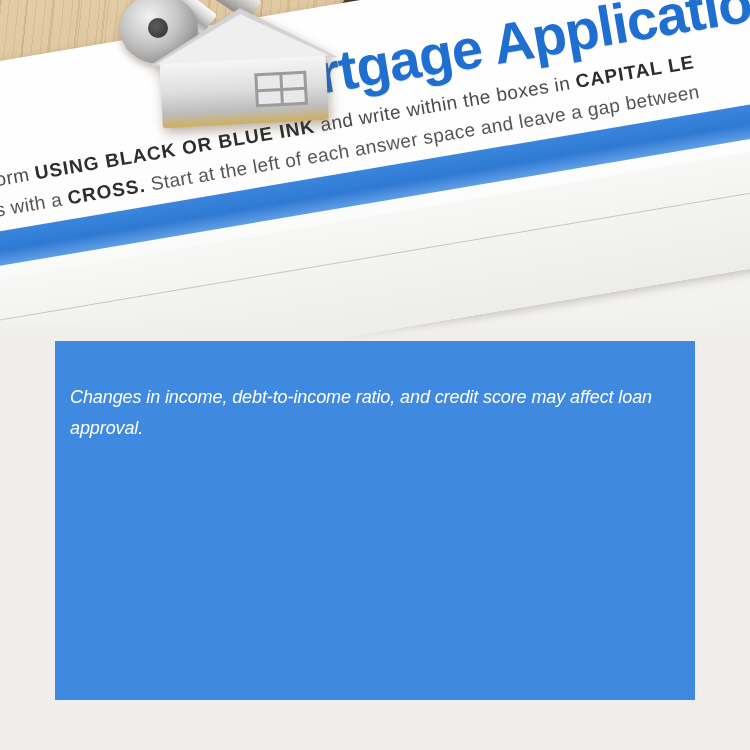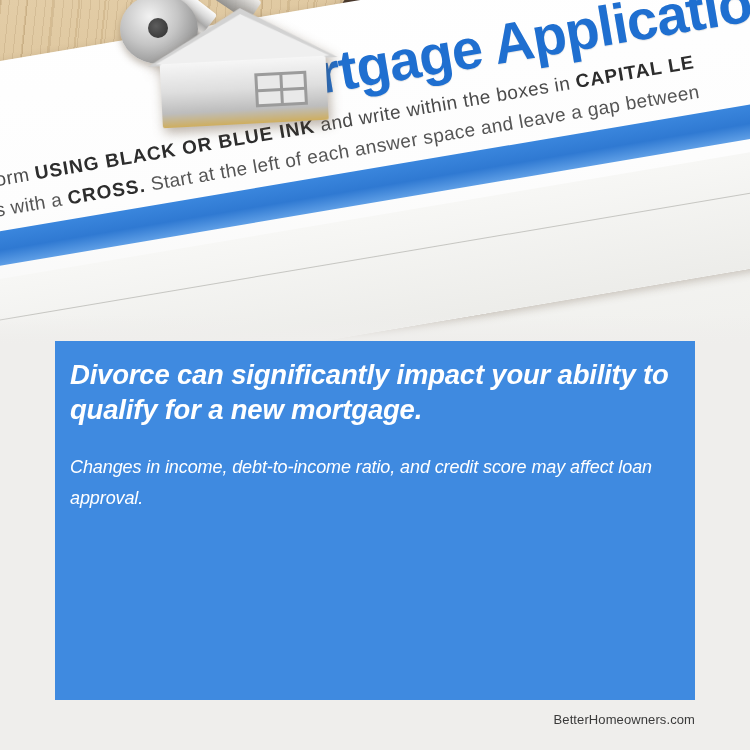--- a/index.html
+++ b/index.html
@@ -356,19 +356,17 @@
       <div class="house-roof2"></div>
       <div class="house-body">
         <div class="house-win"></div>
       </div>
     </div>
 
     <div class="photo-fade"></div>
   </div>
 
   <div id="panel">
-    <p class="headline">Divorce can significantly impact your ability to qualify for a new mortgage.</p>
     <p class="body-para">Changes in income, debt-to-income ratio, and credit score may affect loan approval.</p>
   </div>
 
-  <div id="footer">BetterHomeowners.com</div>
 
 </div>
 
 </body></html>

